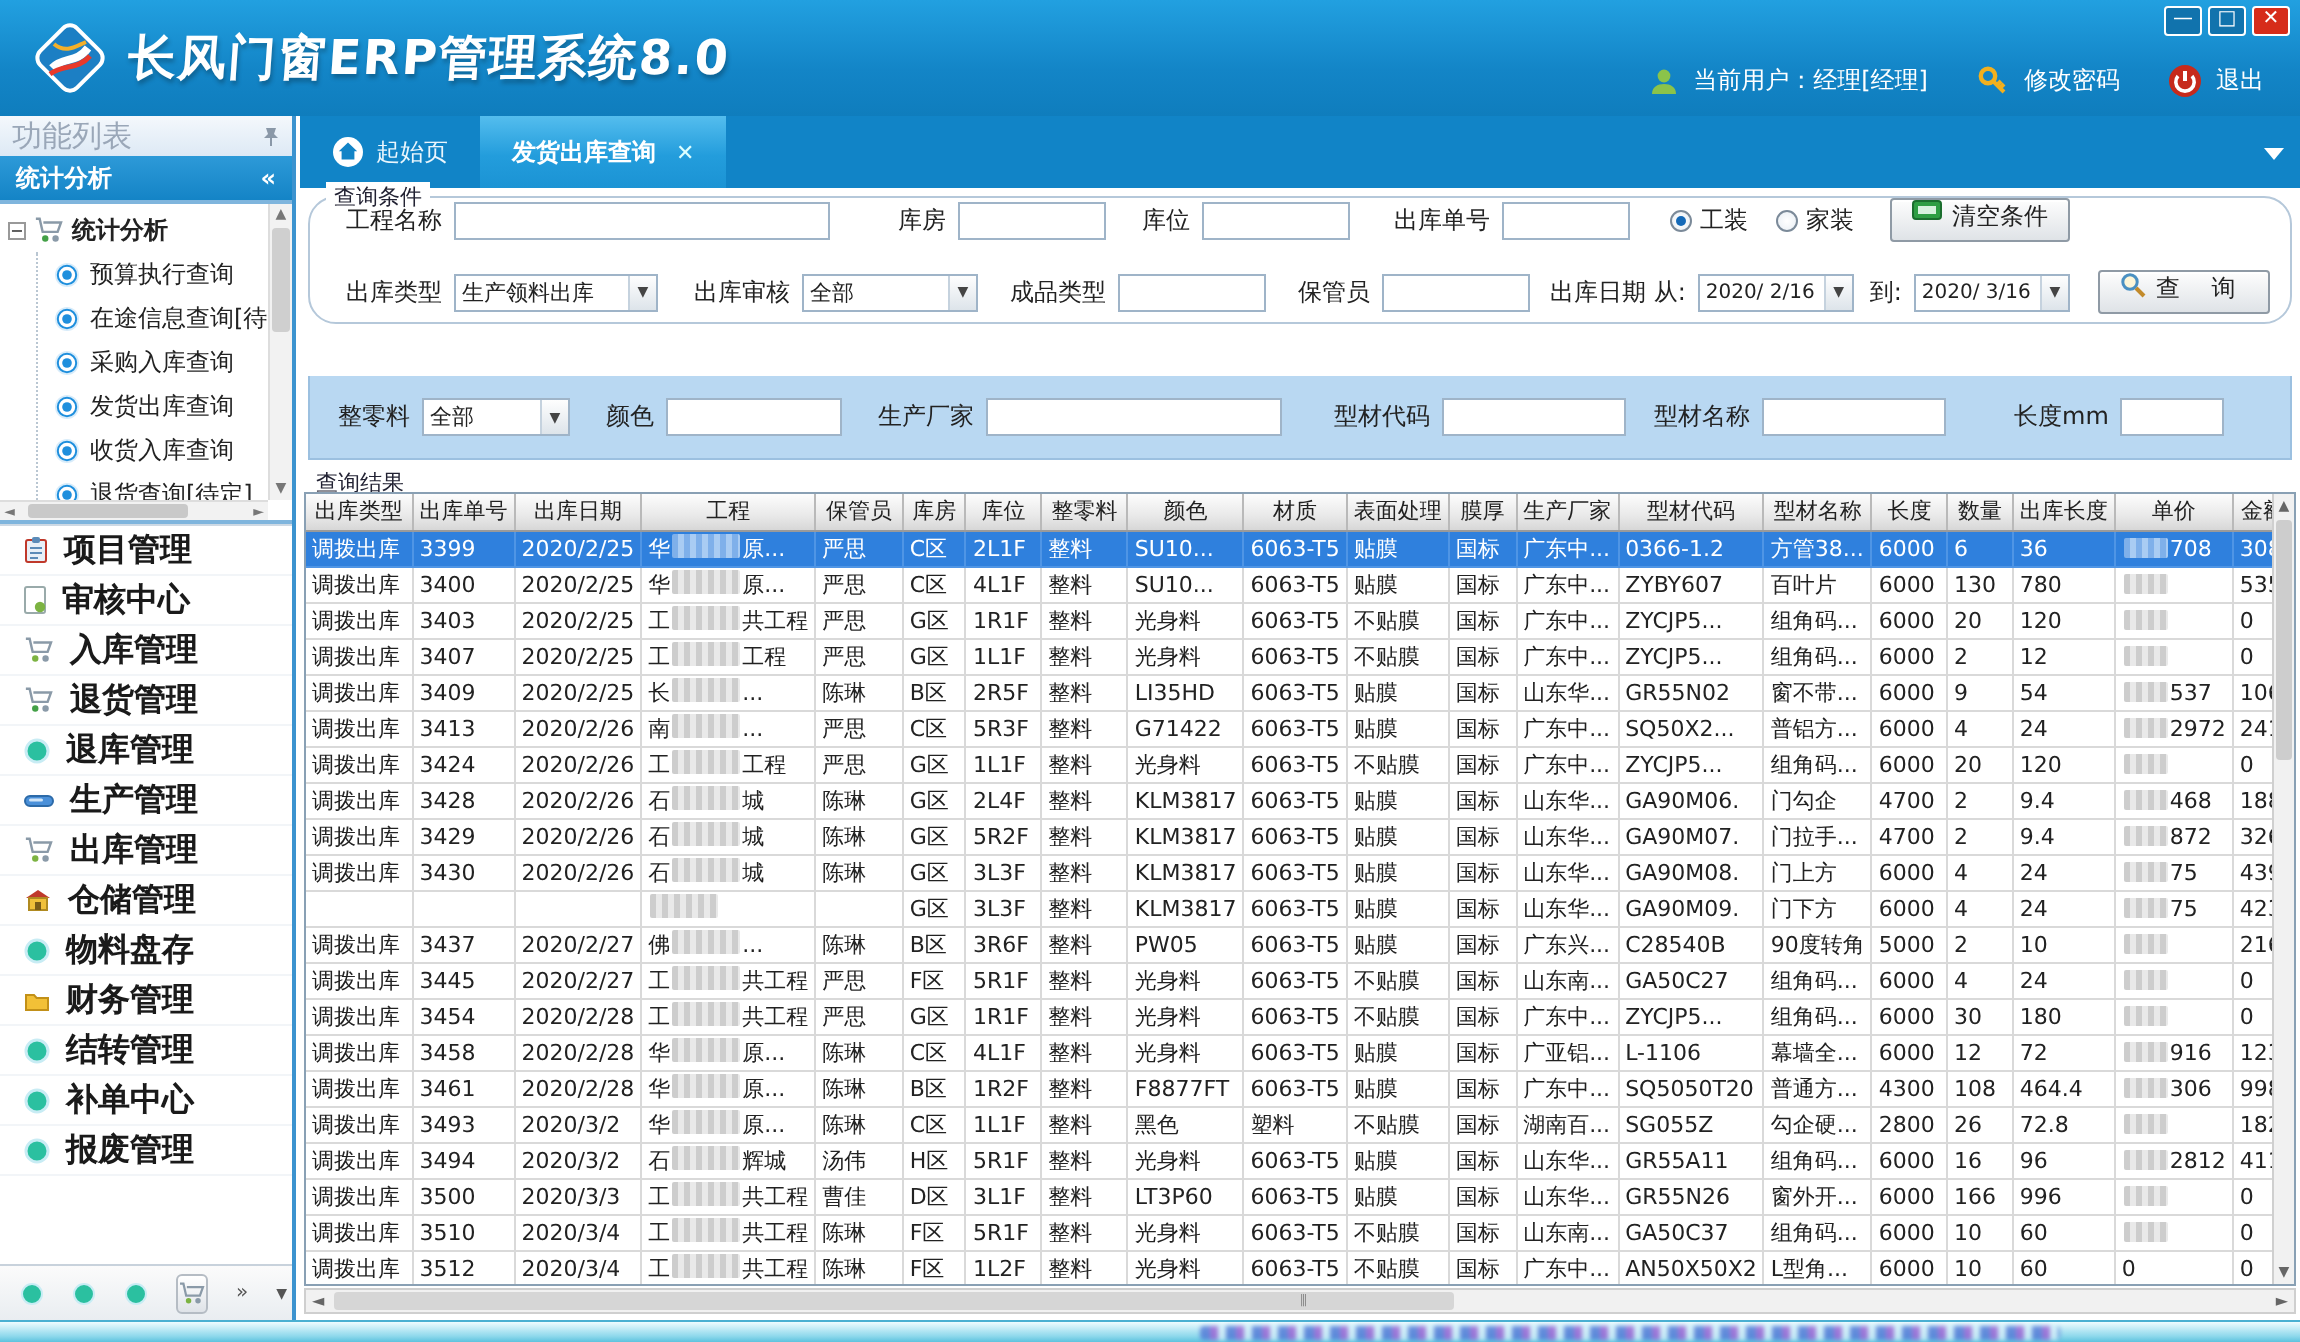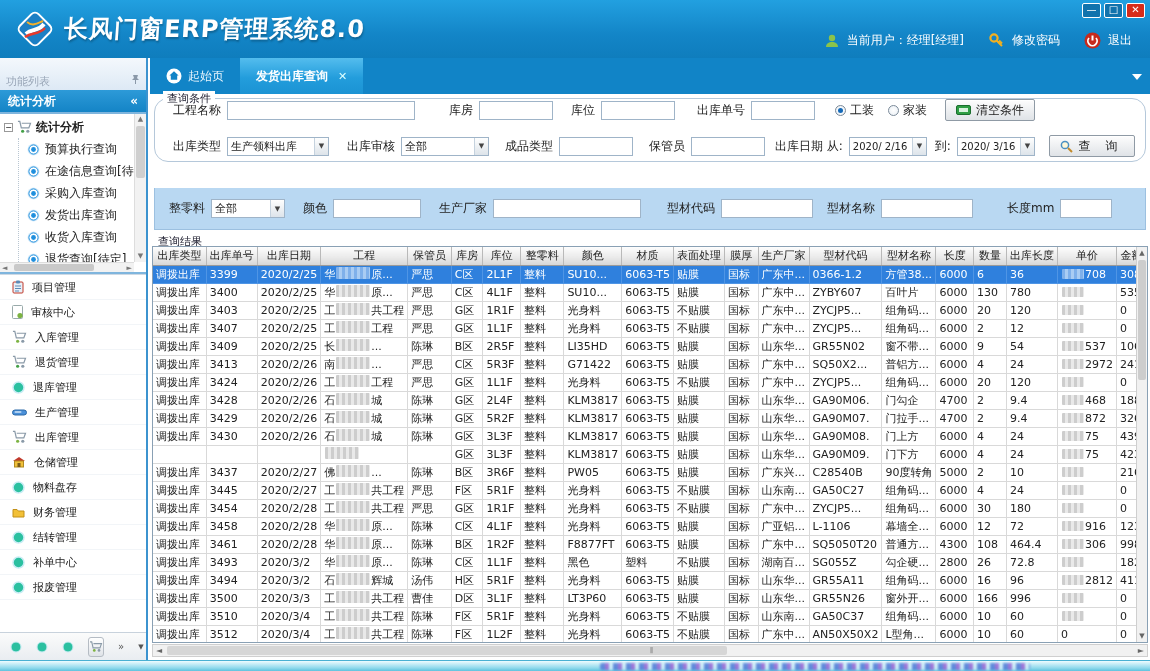--- a/index.html
+++ b/index.html
@@ -25,41 +25,41 @@
   .bottombar { position:absolute; left:0; right:0; bottom:0; height:11px;
                background:linear-gradient(#eefcff,#8fd9ec 70%,#5ec3de); border-top:1px solid #49b0d2; }
   .blur-smudge { position:absolute; left:600px; top:2px; width:430px; height:7px; opacity:.75;
                  background:repeating-linear-gradient(90deg,#4a6fd4 0 5px,#9a55d0 5px 9px,#d9f2fa 9px 13px);
                  filter:blur(1px); border-radius:2px; }
 
   
   .sidebar { position:absolute; top:58px; left:0; width:148px; bottom:11px; background:#fff;
              border-right:2px solid #3c93cf; display:flex; flex-direction:column; }
   .side-title { height:20px; background:linear-gradient(#f4f8fc,#dde9f5); color:#9aa7b8;
-                font-size:11px; display:flex; padding:16px 6px; justify-content:space-between; }
+                font-size:15px; display:flex; align-items:center; padding:4px 6px; justify-content:space-between; }
   .side-header { height:22px; background:linear-gradient(#2d9ad8,#1484c6); color:#fff; font-size:12px;
                  font-weight:bold; display:flex; align-items:center; padding:0 8px; justify-content:space-between; }
   .tree-box { height:162px; border:2px solid #7fb5dd; border-left:none; border-right:none;
               position:relative; overflow:hidden; background:#fff; }
   .tree-inner { position:absolute; top:2px; left:4px; right:12px; bottom:10px; overflow:hidden; }
   .tree-root { display:flex; align-items:center; gap:4px; height:22px; font-size:12px; font-weight:bold; }
   .expander { width:9px; height:9px; border:1px solid #999; background:#fff; font-size:8px; line-height:7px;
               text-align:center; color:#555; }
   .tree-children { margin-left:14px; border-left:1px dotted #b9c6d2; }
   .tree-item { display:flex; align-items:center; gap:5px; height:22px; font-size:12px; white-space:nowrap; padding-left:8px; }
   .vsb { position:absolute; right:0; top:0; bottom:10px; width:12px; background:#f2f2f2; border-left:1px solid #ddd; }
   .vsb .arr { height:11px; text-align:center; font-size:7px; color:#777; line-height:11px; }
   .vsb .thumb { position:absolute; left:1px; right:1px; top:12px; height:52px; background:#cfcfcf; border-radius:2px; }
   .vsb .arr.dn { position:absolute; bottom:0; left:0; right:0; }
   .hsb { position:absolute; left:0; right:12px; bottom:0; height:10px; background:#f2f2f2; border-top:1px solid #ddd; }
   .hsb .thumb { position:absolute; left:14px; width:80px; top:1px; bottom:1px; background:#c9c9c9; border-radius:2px; }
   .hsb .arr { position:absolute; top:0; font-size:7px; color:#777; line-height:10px; }
   .nav-list { flex:1; overflow:hidden; border-top:1px solid #cdd9e4; }
   .nav-item { height:25px; display:flex; align-items:center; gap:8px; padding-left:12px;
-              font-size:11px; font-weight:normal; color:#1a1a1a; border-bottom:1px solid #f2f5f8; cursor:pointer; }
+              font-size:16px; font-weight:bold; color:#1a1a1a; border-bottom:1px solid #f2f5f8; cursor:pointer; }
   .side-bottom { height:28px; background:linear-gradient(#fbfbfb,#e9edf1); border-top:1px solid #c8d2dc;
                  display:flex; align-items:center; gap:14px; padding:0 10px; }
   .side-bottom .mini-btn { width:24px; height:20px; border:1px solid #b5bcc4; border-radius:3px;
                            background:linear-gradient(#fff,#dfe3e8); display:flex; align-items:center; justify-content:center; }
   .chev { color:#555; font-size:10px; }
 
   
   .main { position:absolute; top:58px; left:150px; right:0; bottom:11px; background:#fff; }
   .tabstrip { position:absolute; top:0; left:0; right:0; height:36px; background:#1184c7; display:flex; align-items:stretch; }
   .tab { display:flex; align-items:center; gap:6px; color:#eaf6fd; padding:0 16px; font-size:12px; cursor:pointer; }
@@ -80,22 +80,22 @@
             font-family:inherit; }
   .combo { height:19px; border:1px solid #9fb4c8; background:#fff; display:flex; align-items:center;
            font-size:11px; padding-left:3px; position:relative; }
   .combo .caret { margin-left:auto; width:14px; height:100%; display:flex; align-items:center;
                   justify-content:center; font-size:7px; color:#444; background:linear-gradient(#fefefe,#dde4ea); border-left:1px solid #c5d2de; }
   .radio { width:11px; height:11px; border-radius:50%; border:1px solid #7b8a99;
            background:radial-gradient(#fff,#e8eef4); position:relative; display:inline-block; vertical-align:-2px; }
   .radio.checked:after { content:""; position:absolute; left:2px; top:2px; width:5px; height:5px;
                          border-radius:50%; background:#1469b8; }
   .btn { height:22px; border:1px solid #8f9aa5; border-radius:2px; background:linear-gradient(#fdfdfd,#dfe3e7);
-         display:flex; align-items:center; gap:5px; padding:0 10px; font-size:12px; cursor:pointer;
-         box-shadow:0 1px 0 rgba(255,255,255,.8) inset;font-family:Liberation Serif, serif; }
+         display:flex; align-items:flex-start; gap:5px; padding:0 10px; font-size:12px; cursor:pointer;
+         box-shadow:0 1px 0 rgba(255,255,255,.8) inset; }
 
   
   .mtabs { position:absolute; top:72px; left:4px; right:4px; height:22px; display:flex; border-bottom:1px solid #8a9aa8; }
   .mtab { width:106px; border:1px solid #8a9aa8; border-right:none; display:flex; align-items:center;
           justify-content:center; font-size:12px; background:#fff; letter-spacing:2px; cursor:pointer; }
   .mtab:last-child { border-right:1px solid #8a9aa8; }
   .mtab.active { border-bottom:1px solid #fff; font-weight:bold; }
   .mfilter { position:absolute; top:94px; left:4px; right:4px; height:42px; background:#b9d8f2;
              border:1px solid #9cc0e0; border-top:none; display:flex; align-items:center; font-size:12px; }
 

